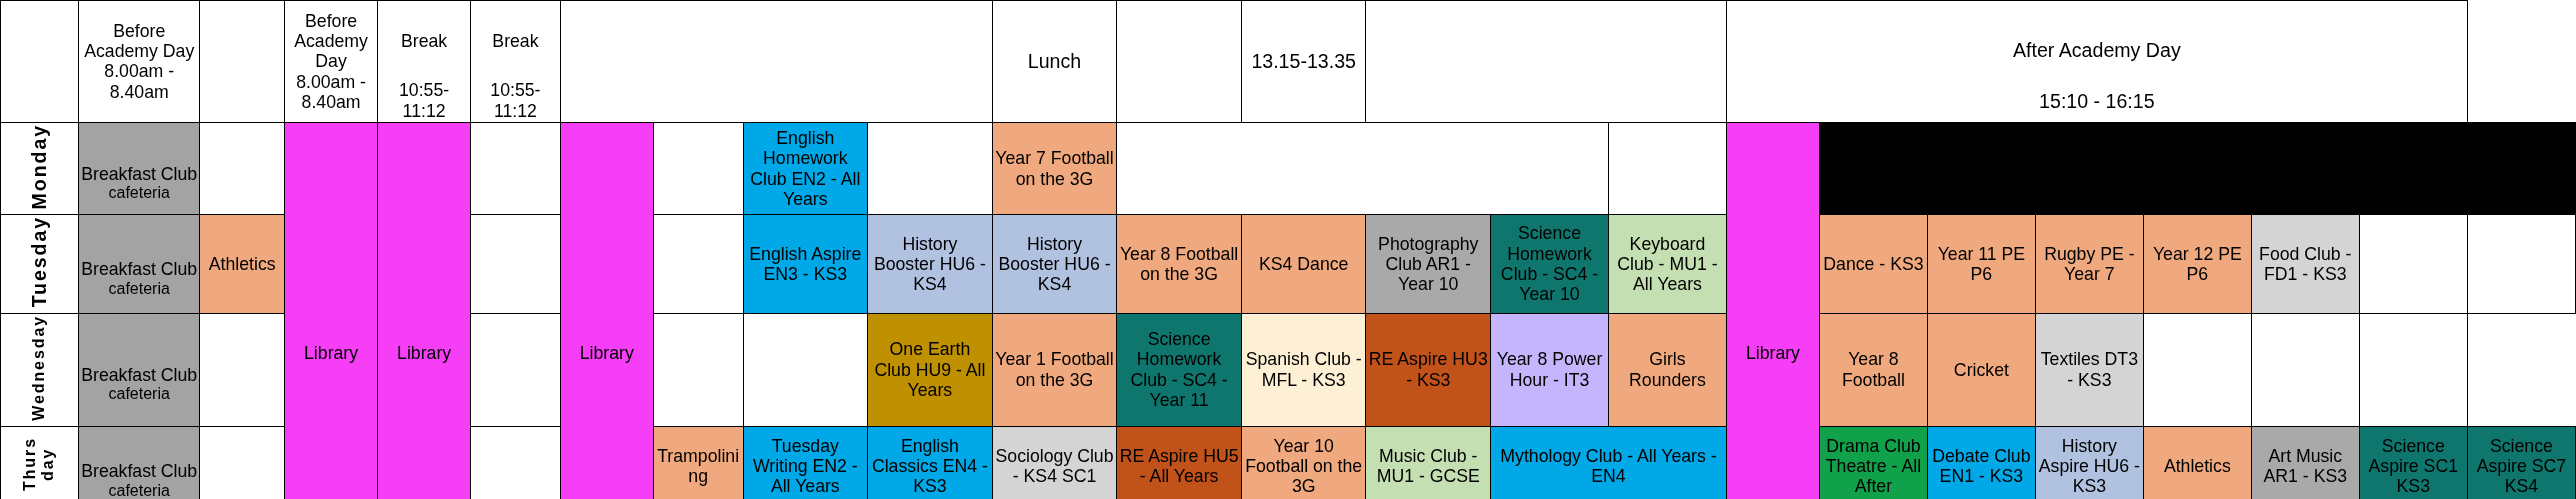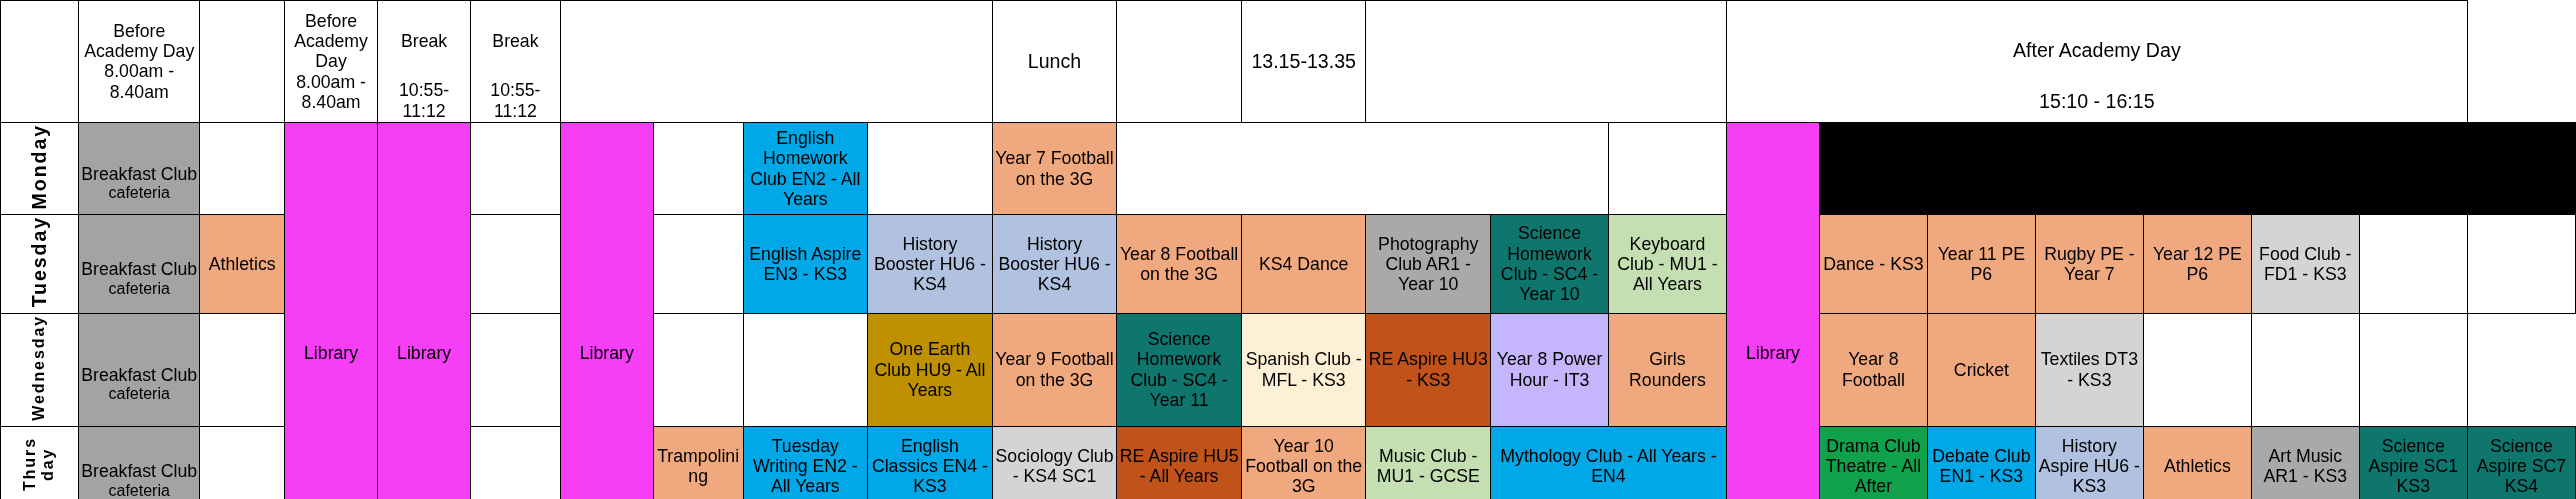--- a/index.html
+++ b/index.html
@@ -187,21 +187,21 @@
     </td>
     <td class="c-green">
       <span class="ttl">Breakfast Club</span>
       <span class="sub">cafeteria</span>
     </td>
     <td class="c-white"></td>
     <td class="c-white"></td>
     <td class="c-white"></td>
     <td class="c-white"></td>
     <td class="c-gold">One Earth Club HU9 - All Years</td>
-    <td class="c-salmon sm">Year 9 Football on the 3G</td>
+    <td class="c-salmon sm">Year 1 Football on the 3G</td>
     <td class="c-dgreen sm">Science Homework Club - SC4 - Year 11</td>
     <td class="c-cream sm">Spanish Club - MFL - KS3</td>
     <td class="c-rust">RE Aspire HU3 - KS3</td>
     <td class="c-amber thickright">Year 8 Power Hour - IT3</td>
 
     <td class="c-salmon sm">Girls Rounders</td>
     <td class="c-salmon sm">Year 8 Football</td>
     <td class="c-salmon sm">Cricket</td>
     <td class="c-lgrey sm">Textiles DT3 - KS3</td>
     <td class="c-white"></td>

